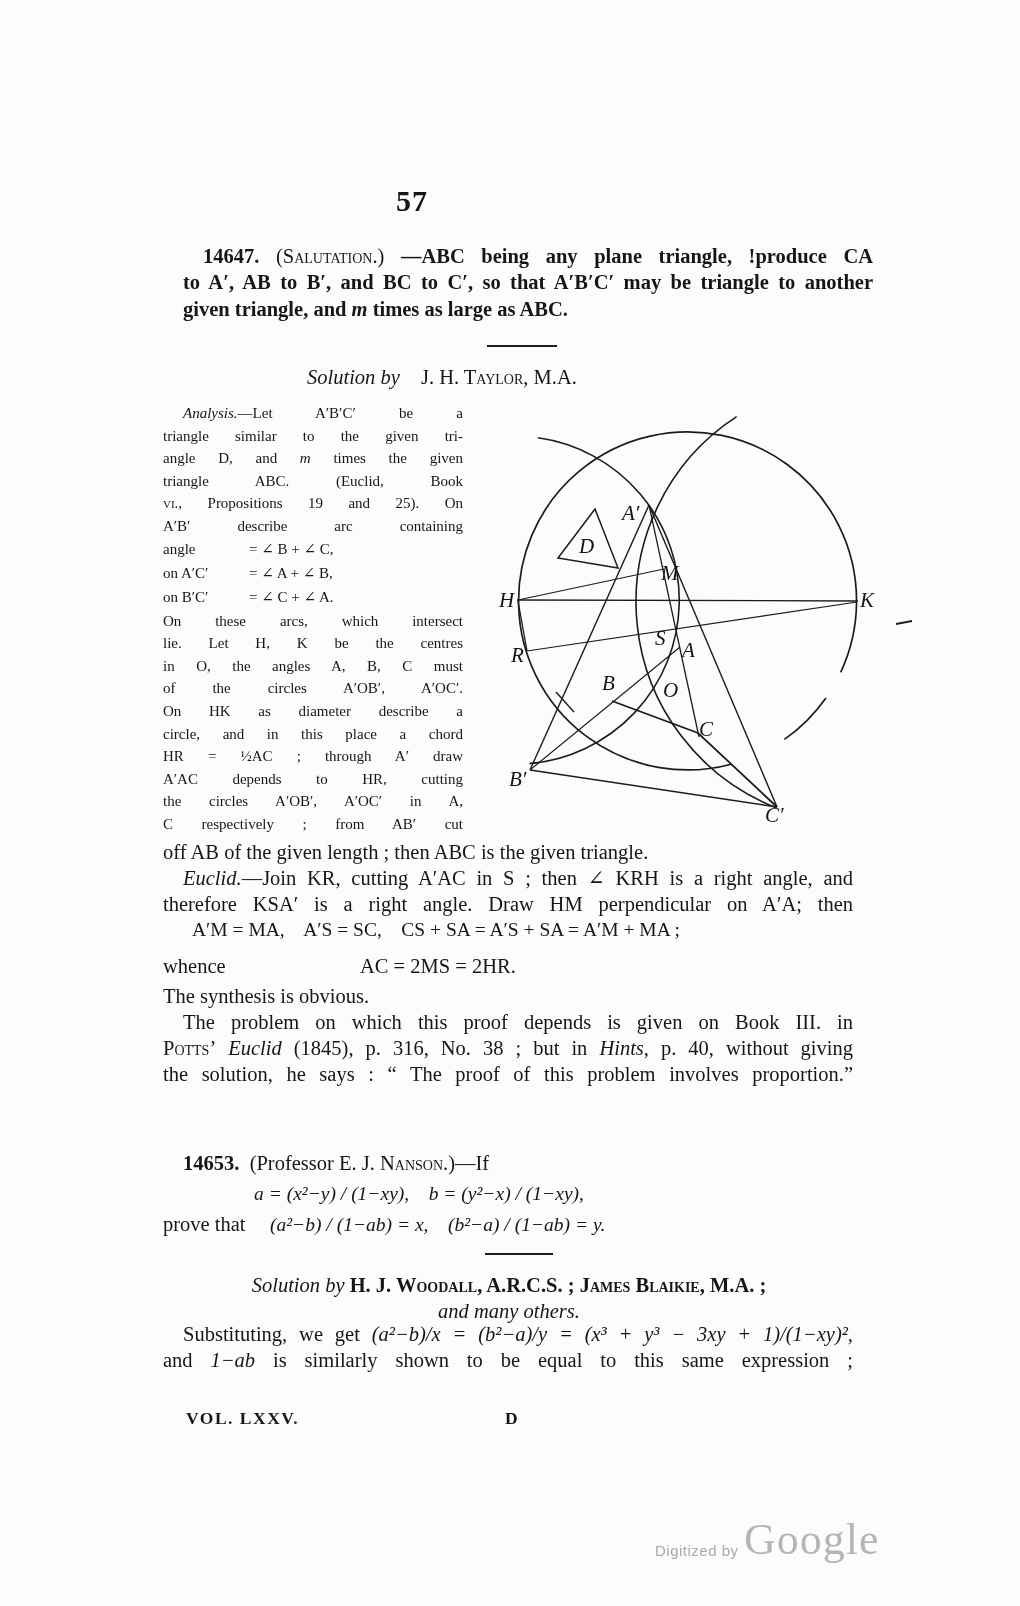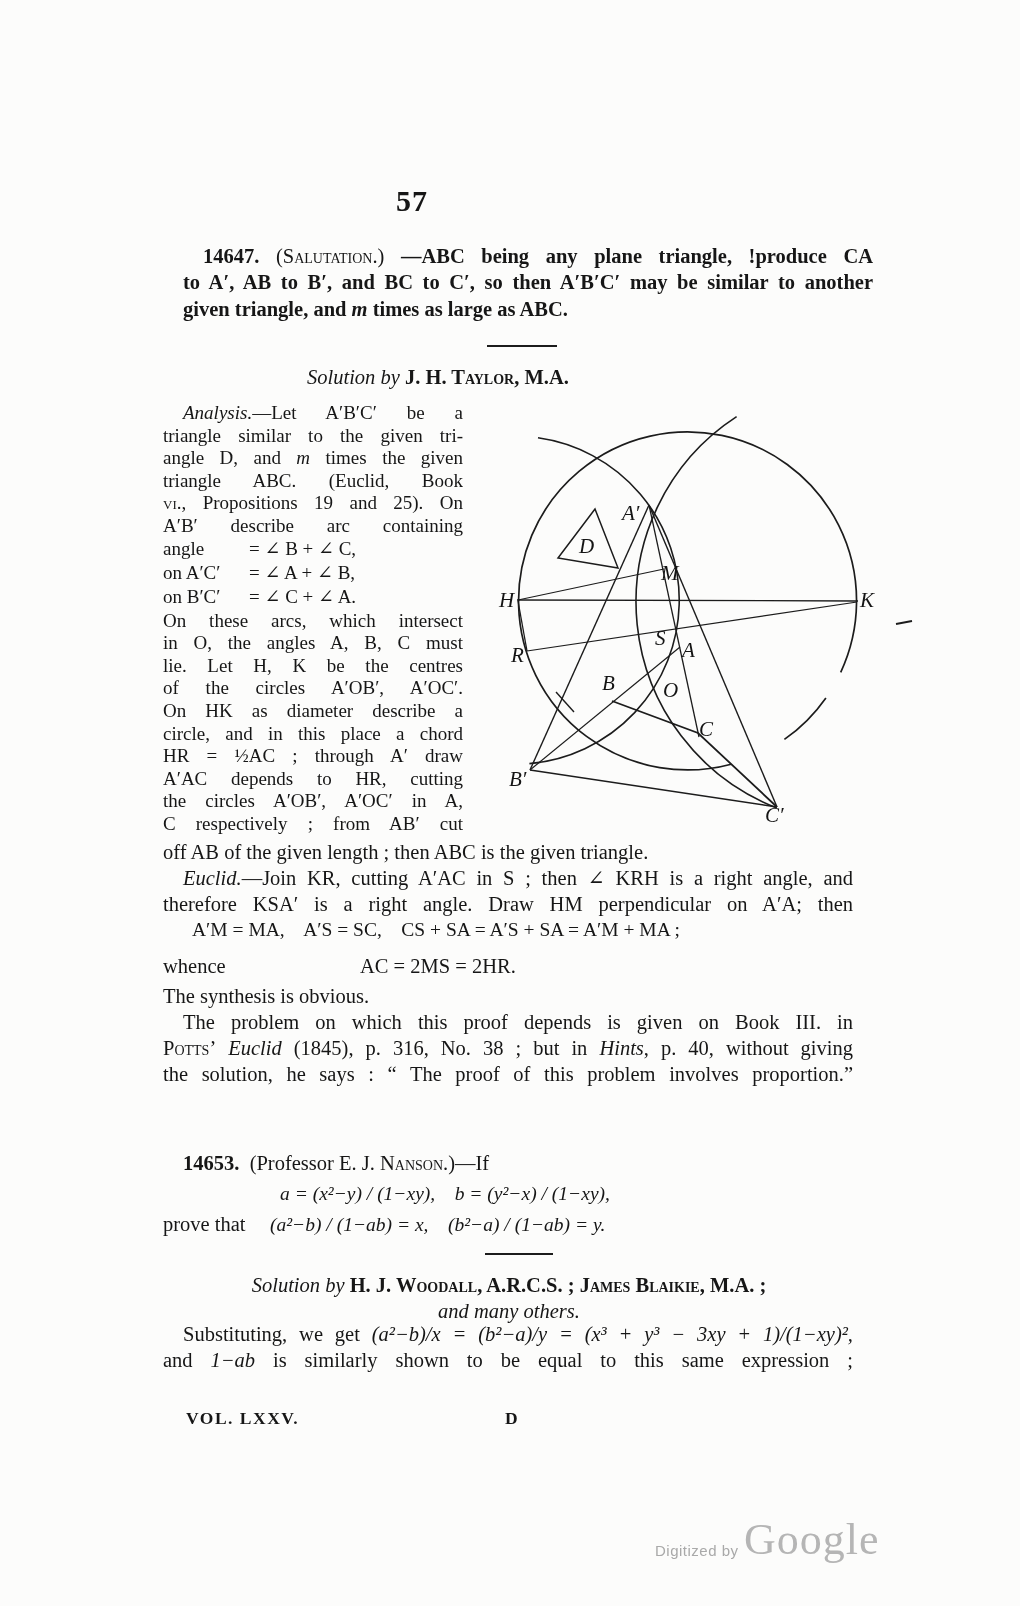--- a/index.html
+++ b/index.html
@@ -8,49 +8,49 @@
   .abs{position:absolute;}
   .jl{text-align:justify;text-align-last:justify;}
   .ll{text-align:left;text-align-last:auto;}
   .it{font-style:italic;}
   .b{font-weight:bold;}
   .sc{font-variant:small-caps;}
   .eq{white-space:pre;}
   .ind{text-indent:20px;}
   .pageno{font-size:30px;font-weight:bold;letter-spacing:1px;}
   .body20{font-size:20.5px;line-height:26.4px;}
-  .col19{font-size:19px;line-height:22.6px;}
+  .col19{font-size:15px;line-height:22.6px;}
   .arow{display:flex;height:24px;align-items:baseline;}
   .alab{width:86px;flex:none;}
   .divider{height:2px;background:#1c1c1c;}
   .byline{font-size:20.5px;}
   .eqline{font-size:19.5px;}
   .footrow{font-size:17.5px;font-weight:bold;letter-spacing:1.5px;}
   .wm-small{font-family:"Liberation Sans","DejaVu Sans",sans-serif;font-size:15px;color:#a9a9a9;letter-spacing:0.5px;}
   .wm-big{font-family:"Liberation Serif","DejaVu Serif",serif;font-size:44px;color:#b5b5b5;letter-spacing:1px;}
   svg text{font-family:"Liberation Serif","DejaVu Serif",serif;font-style:italic;font-size:21px;fill:#141414;}
   svg path{fill:none;stroke:#1c1c1c;}
 </style>
 </head>
 <body>
 
 <div class="sheet">
 
   <div class="abs pageno" style="left:396px;top:184px;">57</div>
 
   <div class="abs body20" style="left:163px;top:243px;width:690px;margin-left:20px;">
     <div class="jl ind"><span class="b">14647.</span> <span class="sc">(Salutation.)</span><span class="b"> —ABC being any plane triangle, !produce CA</span></div>
-    <div class="jl b">to A′, AB to B′, and BC to C′, so then A′B′C′ may be similar to another</div>
+    <div class="jl b">to A′, AB to B′, and BC to C′, so that A′B′C′ may be triangle to another</div>
     <div class="ll b"><span>given triangle, and </span><span class="it">m</span><span> times as large as ABC.</span></div>
   </div>
 
   <div class="abs divider" style="left:487px;top:345px;width:70px;"></div>
 
   <div class="abs byline" style="left:307px;top:366px;">
-    <span class="it">Solution by</span><span class="sc b" style="font-weight:700;"> J. H. Taylor, M.A.</span>
+    <span class="it">Solution by</span><span class="sc b" style="font-weight:400;margin-left:16px;"> J. H. Taylor, M.A.</span>
   </div>
 
   <div class="abs col19" style="left:163px;top:402px;width:300px;">
     <div class="jl ind"><span class="it">Analysis.</span><span>—Let A′B′C′ be a</span></div>
     <div class="jl">triangle similar to the given tri-</div>
     <div class="jl"><span>angle D, and </span><span class="it">m</span><span> times the given</span></div>
     <div class="jl">triangle ABC. (Euclid, Book</div>
     <div class="jl"><span class="sc">vi.,</span><span> Propositions 19 and 25). On</span></div>
     <div class="jl">A′B′ describe arc containing</div>
     <div class="arow">
@@ -59,22 +59,22 @@
       </div>
     <div class="arow">
         <span class="alab">on A′C′</span>
         <span>= ∠ A + ∠ B,</span>
       </div>
     <div class="arow">
         <span class="alab">on B′C′</span>
         <span>= ∠ C + ∠ A.</span>
       </div>
     <div class="jl">On these arcs, which intersect</div>
+    <div class="jl">lie. Let H, K be the centres</div>
     <div class="jl">in O, the angles A, B, C must</div>
-    <div class="jl">lie. Let H, K be the centres</div>
     <div class="jl">of the circles A′OB′, A′OC′.</div>
     <div class="jl">On HK as diameter describe a</div>
     <div class="jl">circle, and in this place a chord</div>
     <div class="jl">HR = ½AC ; through A′ draw</div>
     <div class="jl">A′AC depends to HR, cutting</div>
     <div class="jl">the circles A′OB′, A′OC′ in A,</div>
     <div class="jl">C respectively ; from AB′ cut</div>
   </div>
 
   <svg class="abs" style="left:0;top:0;" width="1020" height="1606" viewBox="0 0 1020 1606">
@@ -129,21 +129,21 @@
   <div class="abs body20" style="left:163px;top:1010px;width:690px;line-height:25.8px;">
     <div class="jl ind">The problem on which this proof depends is given on Book III. in</div>
     <div class="jl"><span class="sc">Potts’</span><span class="it"> Euclid </span><span>(1845), p. 316, No. 38 ;  but in </span><span class="it">Hints</span><span>, p. 40, without giving</span></div>
     <div class="jl">the solution, he says :  “ The proof of this problem involves proportion.”</div>
   </div>
 
   <div class="abs body20" style="left:163px;top:1150px;width:690px;">
     <div class="ll ind"><span class="b">14653.</span><span class="eq">  (Professor E. J. </span><span class="sc">Nanson</span><span>.)—If</span></div>
   </div>
 
-  <div class="abs eq eqline it" style="left:280px;top:1183px;">a = (x²−y) / (1−xy),    b = (y²−x) / (1−xy),</div>
+  <div class="abs eq eqline it" style="left:254px;top:1183px;">a = (x²−y) / (1−xy),    b = (y²−x) / (1−xy),</div>
   <div class="abs body20" style="left:163px;top:1211px;width:690px;">
     <span>prove that</span>
     <span class="abs eq eqline it" style="left:107px;top:1px;">(a²−b) / (1−ab) = x,    (b²−a) / (1−ab) = y.</span>
   </div>
 
   <div class="abs divider" style="left:485px;top:1253px;width:68px;"></div>
 
   <div class="abs byline" style="left:189px;top:1272px;width:640px;text-align:center;line-height:26px;">
     <div><span class="it">Solution by</span><span class="sc" style="font-weight:700;"> H. J. Woodall, A.R.C.S. ;  James Blaikie, M.A. ;</span></div>
     <div class="it">and many others.</div>

